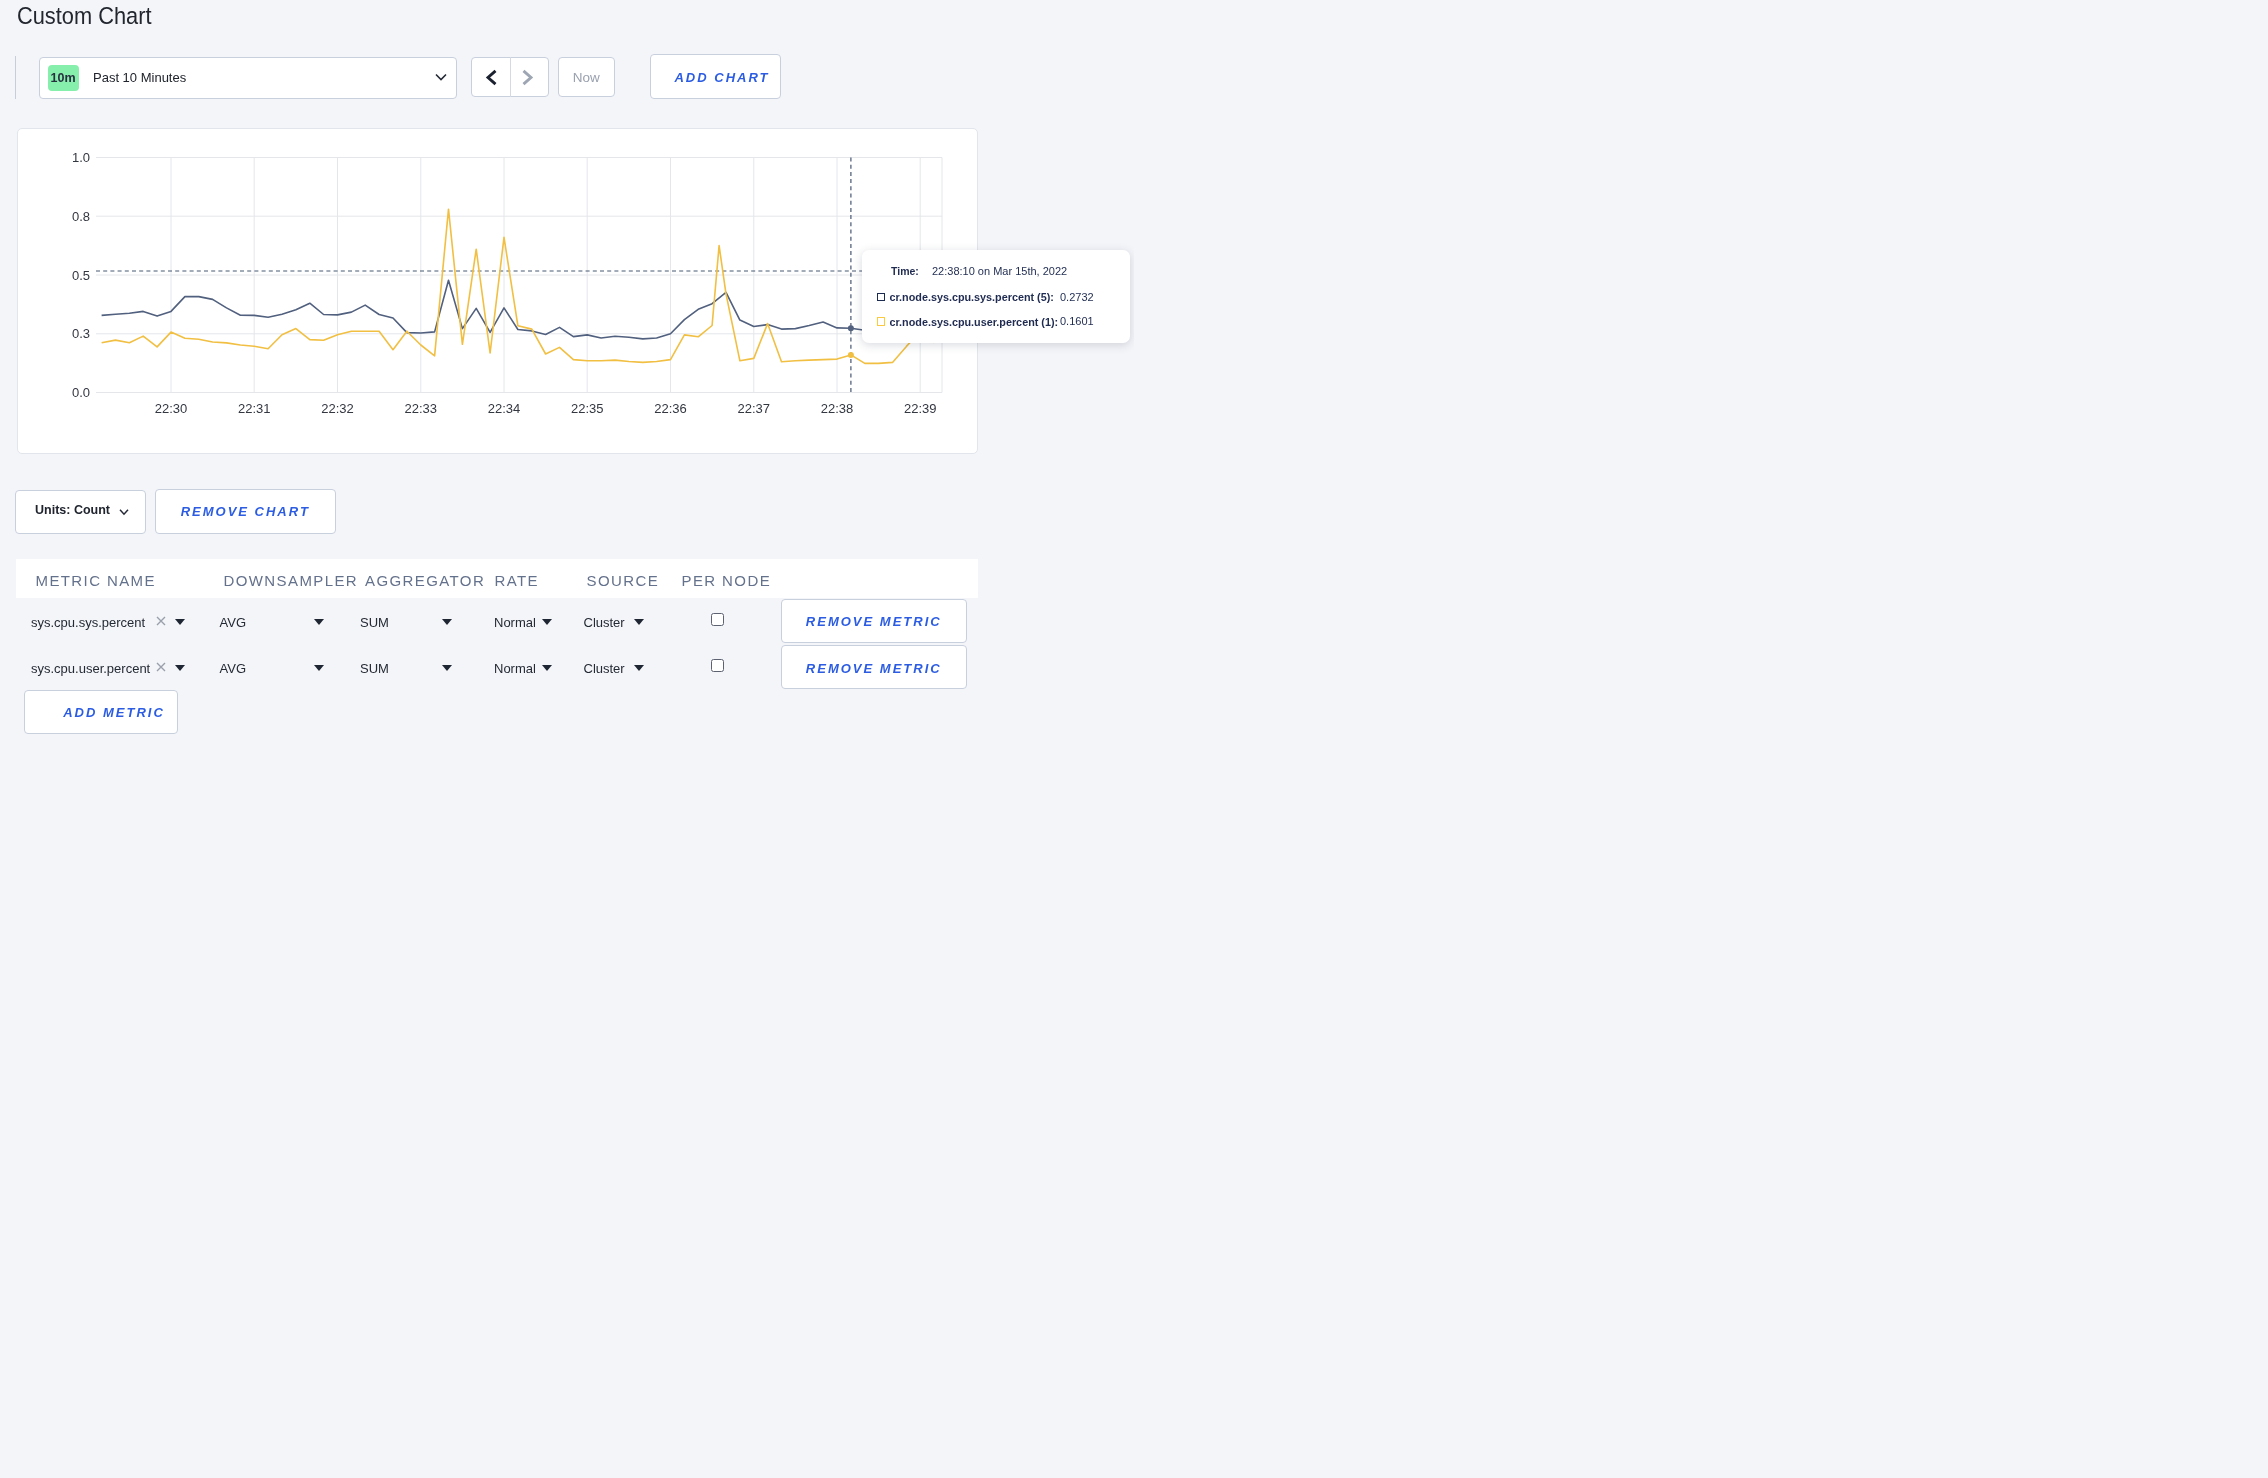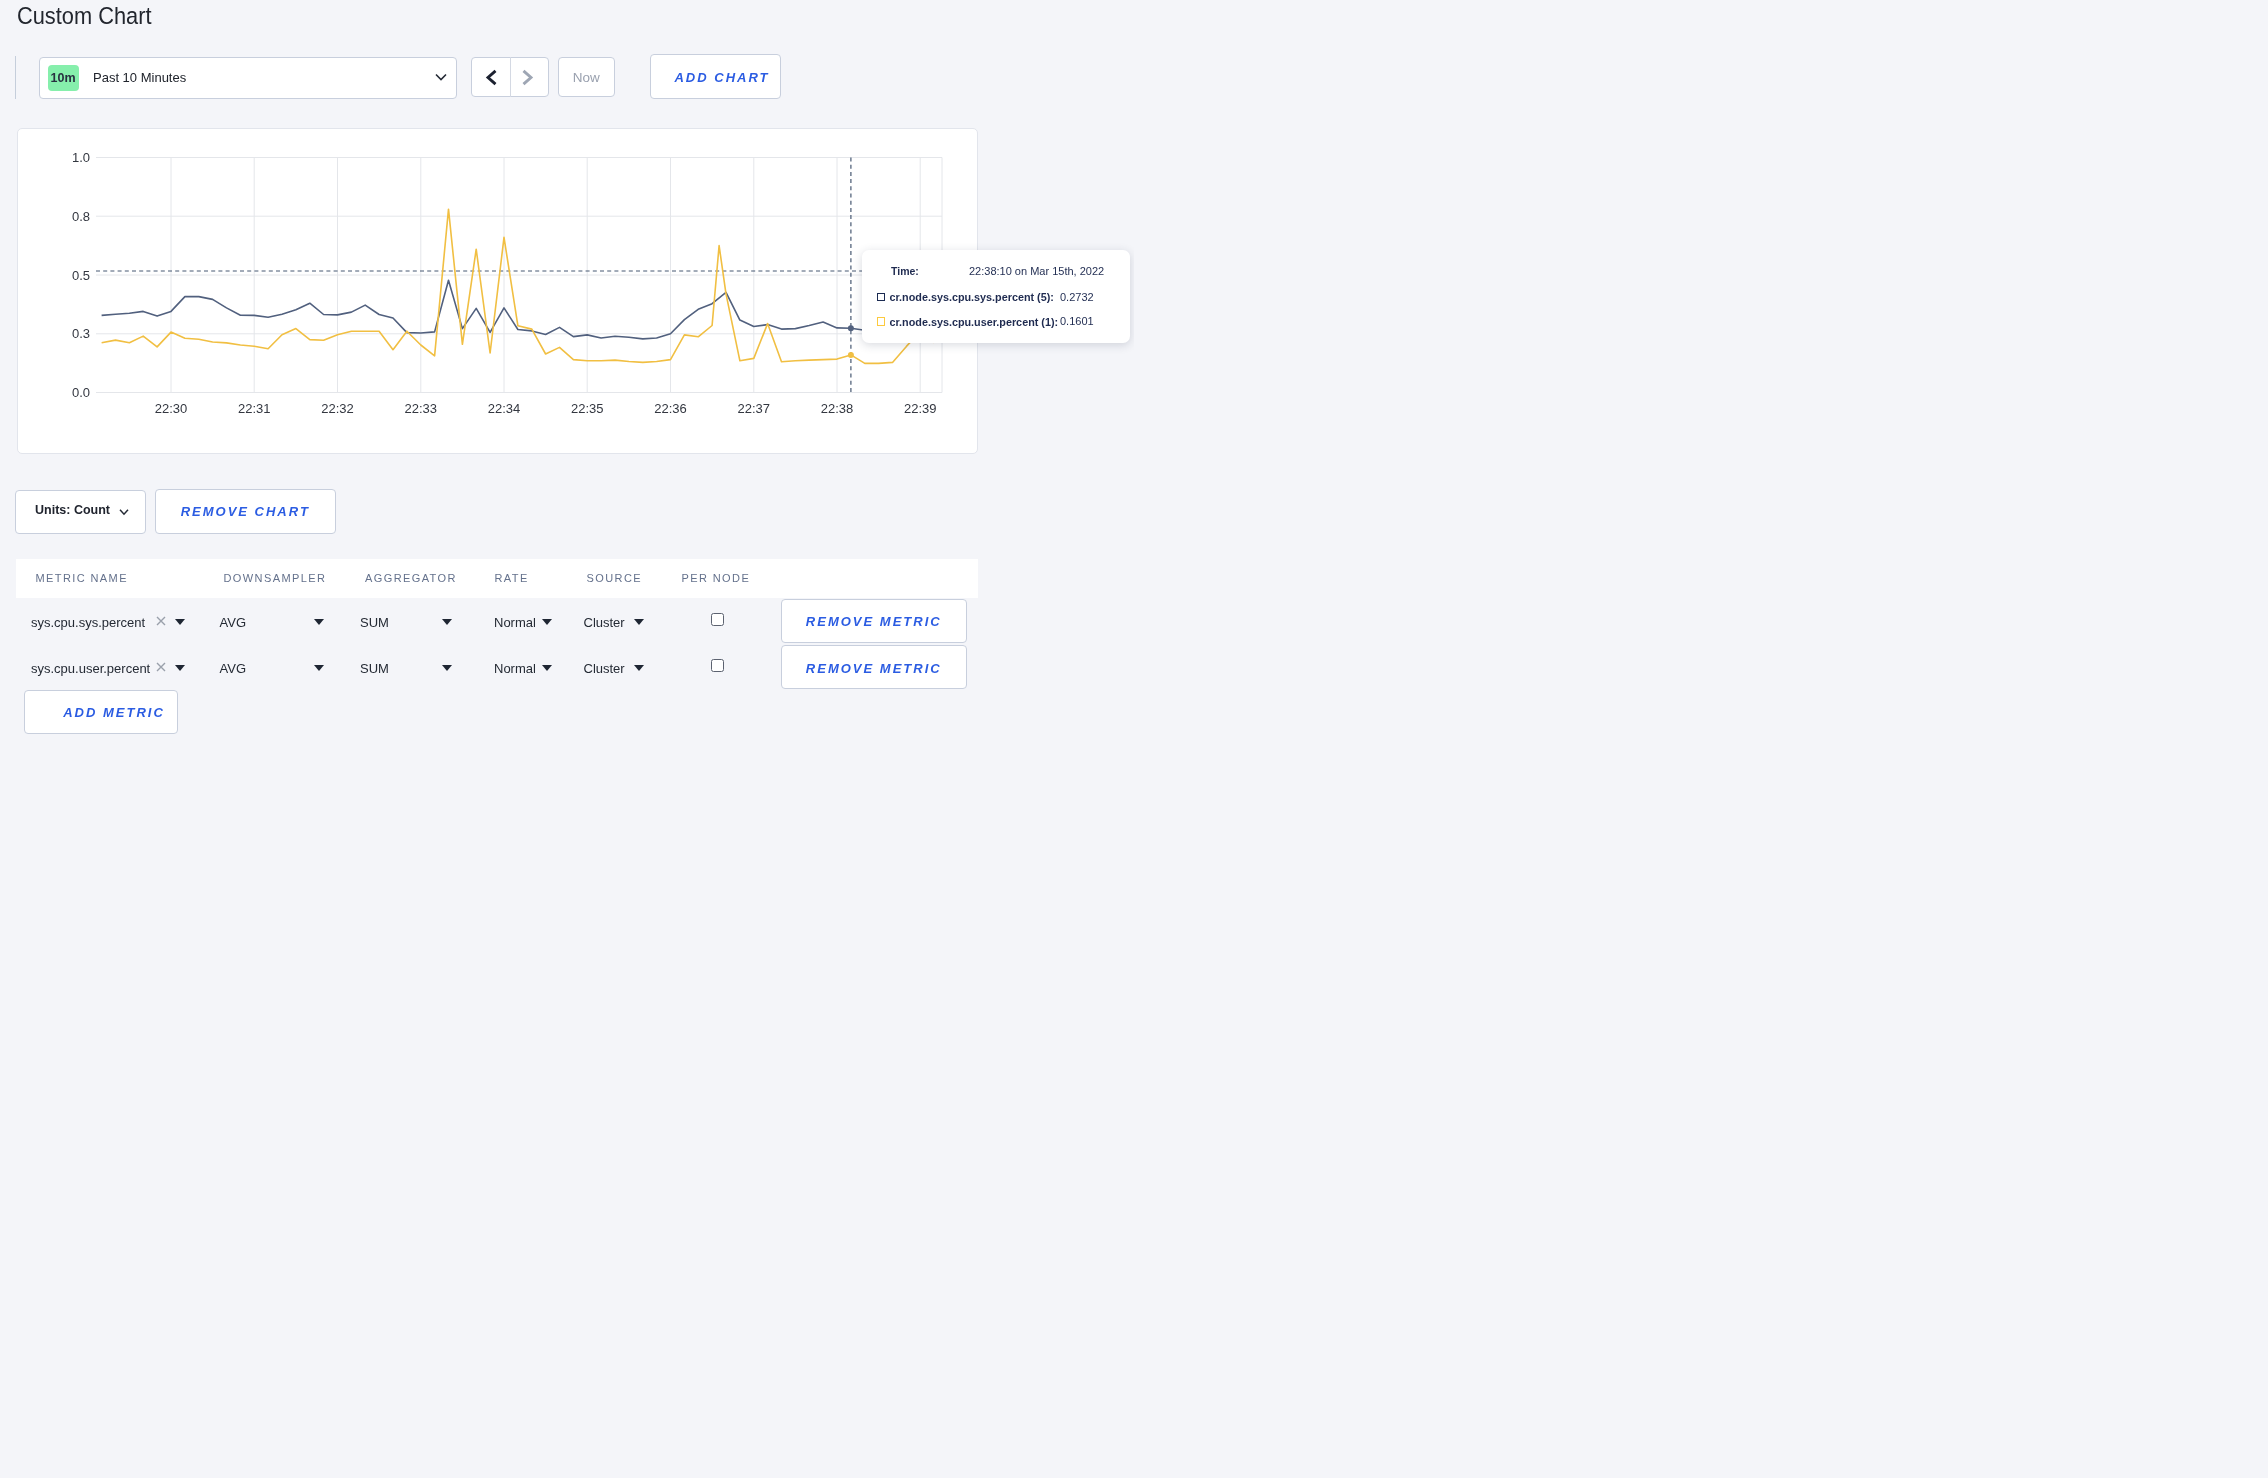--- a/index.html
+++ b/index.html
@@ -1,19 +1,19 @@
 <!DOCTYPE html>
 <html><head><meta charset="utf-8"><title>Custom Chart</title>
 <style>
 *{margin:0;padding:0;box-sizing:border-box;}
 html,body{width:1134px;height:739px;background:#f4f5f9;font-family:"Liberation Sans",sans-serif;position:relative;overflow:hidden;}
 .abs{position:absolute;}
 .btn{position:absolute;background:#fff;border:1px solid #c8cfdd;border-radius:4px;}
 .bluetxt{color:#2b5ce2;font-weight:700;letter-spacing:2px;font-size:13px;font-style:italic;}
-.hdrlbl{font-size:11px;letter-spacing:1.4px;color:#64718c;font-weight:400;}
+.hdrlbl{font-size:15px;letter-spacing:1.4px;color:#64718c;font-weight:400;}
 .cell{font-size:13px;color:#242a34;}
 .tri{display:inline-block;width:0;height:0;border-left:5px solid transparent;border-right:5px solid transparent;border-top:6px solid #1e2633;}
 </style></head>
 <body>
 <div class="abs" style="left:16.5px;top:2.2px;font-size:24.5px;color:#22262e;transform:scaleX(0.89);transform-origin:left center;white-space:nowrap;">Custom Chart</div>
 
 <div class="abs" style="left:15px;top:55.5px;width:1px;height:43.5px;background:#c5cedb;"></div>
 <div class="btn" style="left:39px;top:56.5px;width:418px;height:42.5px;"></div>
 <div class="abs" style="left:47.5px;top:64.5px;width:31px;height:26.5px;background:#86efac;border-radius:4px;text-align:center;line-height:26.5px;font-size:12.5px;font-weight:700;color:#283040;">10m</div>
 <div class="abs" style="left:93px;top:70px;font-size:13px;color:#20242c;">Past 10 Minutes</div>
@@ -71,21 +71,21 @@
 <line x1="96.0" y1="271.0" x2="942.0" y2="271.0" stroke="#475872" stroke-width="1" stroke-dasharray="4,3.2"></line>
 <line x1="850.9" y1="157.5" x2="850.9" y2="392.5" stroke="#475872" stroke-width="1.2" stroke-dasharray="4,3.2"></line>
 <polyline points="101.6,315.4 115.5,314.2 129.4,313.3 143.2,311.4 157.1,316.1 171.0,311.4 184.9,296.6 198.8,296.6 212.6,299.4 226.5,307.9 240.4,315.2 254.2,315.4 268.1,317.3 282.0,314.2 295.9,309.8 309.8,303.2 323.6,314.5 337.5,314.9 351.4,312.1 365.2,305.1 379.1,314.5 393.0,318.0 406.9,332.6 420.8,333.0 434.6,331.9 448.5,280.2 462.4,328.6 476.2,308.4 490.1,332.3 504.0,307.9 517.9,329.5 531.8,330.9 545.6,334.5 559.5,327.4 573.4,336.6 587.2,334.9 601.1,338.0 615.0,336.3 628.9,337.3 642.8,338.9 656.6,338.0 670.5,333.8 684.4,319.6 698.2,309.3 712.1,303.7 726.0,292.4 739.9,320.1 753.8,326.5 767.6,324.6 781.5,329.1 795.4,328.6 809.2,325.5 823.1,322.0 837.0,327.9 850.9,328.3 864.8,330.2 878.6,328.6 892.5,322.0 906.4,326.0 920.2,317.3 934.1,320.1" fill="none" stroke="#51607e" stroke-width="1.6" stroke-linejoin="round"></polyline>
 <polyline points="101.6,342.7 115.5,340.1 129.4,342.7 143.2,336.1 157.1,346.9 171.0,332.1 184.9,338.2 198.8,339.2 212.6,342.0 226.5,342.9 240.4,345.0 254.2,346.2 268.1,348.8 282.0,334.7 295.9,328.6 309.8,339.6 323.6,340.3 337.5,334.7 351.4,331.2 365.2,331.2 379.1,331.2 393.0,349.7 406.9,331.2 420.8,345.0 434.6,355.8 448.5,209.2 462.4,344.3 476.2,249.2 490.1,353.0 504.0,237.4 517.9,325.8 531.8,329.1 545.6,354.0 559.5,347.4 573.4,359.6 587.2,360.8 601.1,360.8 615.0,360.1 628.9,361.5 642.8,362.4 656.6,361.5 670.5,359.6 684.4,334.9 698.2,336.8 712.1,325.5 719.1,245.6 726.0,293.8 739.9,360.8 753.8,358.4 767.6,323.6 781.5,361.7 795.4,360.8 809.2,360.1 823.1,359.6 837.0,359.1 850.9,354.9 864.8,363.4 878.6,363.4 892.5,362.4 906.4,346.4 920.2,331.4 934.1,342.7" fill="none" stroke="#f1bf42" stroke-width="1.6" stroke-linejoin="round"></polyline>
 <circle cx="850.9" cy="328.3" r="3.0" fill="#51607e"></circle>
 <circle cx="850.9" cy="354.9" r="3.0" fill="#f1bf42"></circle>
 </svg>
 
 <div class="abs" style="left:861.5px;top:250px;width:268px;height:93px;background:#fff;border-radius:7px;box-shadow:0 2px 10px rgba(40,50,80,0.18);"></div>
 <div class="abs" style="left:891px;top:265px;font-size:10.5px;font-weight:700;color:#1f2b50;">Time:</div>
-<div class="abs" style="left:969px;top:265px;font-size:11px;color:#1f2b50;">22:38:10 on Mar 15th, 2022</div>
+<div class="abs" style="left:932px;top:265px;font-size:11px;color:#1f2b50;">22:38:10 on Mar 15th, 2022</div>
 <div class="abs" style="left:876.5px;top:292.5px;width:8.5px;height:8.5px;border:1.8px solid #1b2b52;"></div>
 <div class="abs" style="left:889.5px;top:291px;font-size:10.8px;font-weight:700;color:#1f2b50;">cr.node.sys.cpu.sys.percent (5):</div>
 <div class="abs" style="left:1060px;top:290.5px;font-size:11px;color:#1f2b50;">0.2732</div>
 <div class="abs" style="left:876.5px;top:317px;width:8.5px;height:8.5px;border:1.8px solid #fdca3e;"></div>
 <div class="abs" style="left:889.5px;top:315.5px;font-size:10.8px;font-weight:700;color:#1f2b50;">cr.node.sys.cpu.user.percent (1):</div>
 <div class="abs" style="left:1060px;top:315px;font-size:11px;color:#1f2b50;">0.1601</div>
 
 <div class="btn" style="left:15px;top:489.5px;width:130.5px;height:44px;"></div>
 <div class="abs" style="left:35px;top:503px;font-size:12.5px;font-weight:700;color:#20242e;">Units: Count</div>
 <svg class="abs" style="left:118px;top:506px;" width="12" height="12" viewBox="0 0 12 12">

